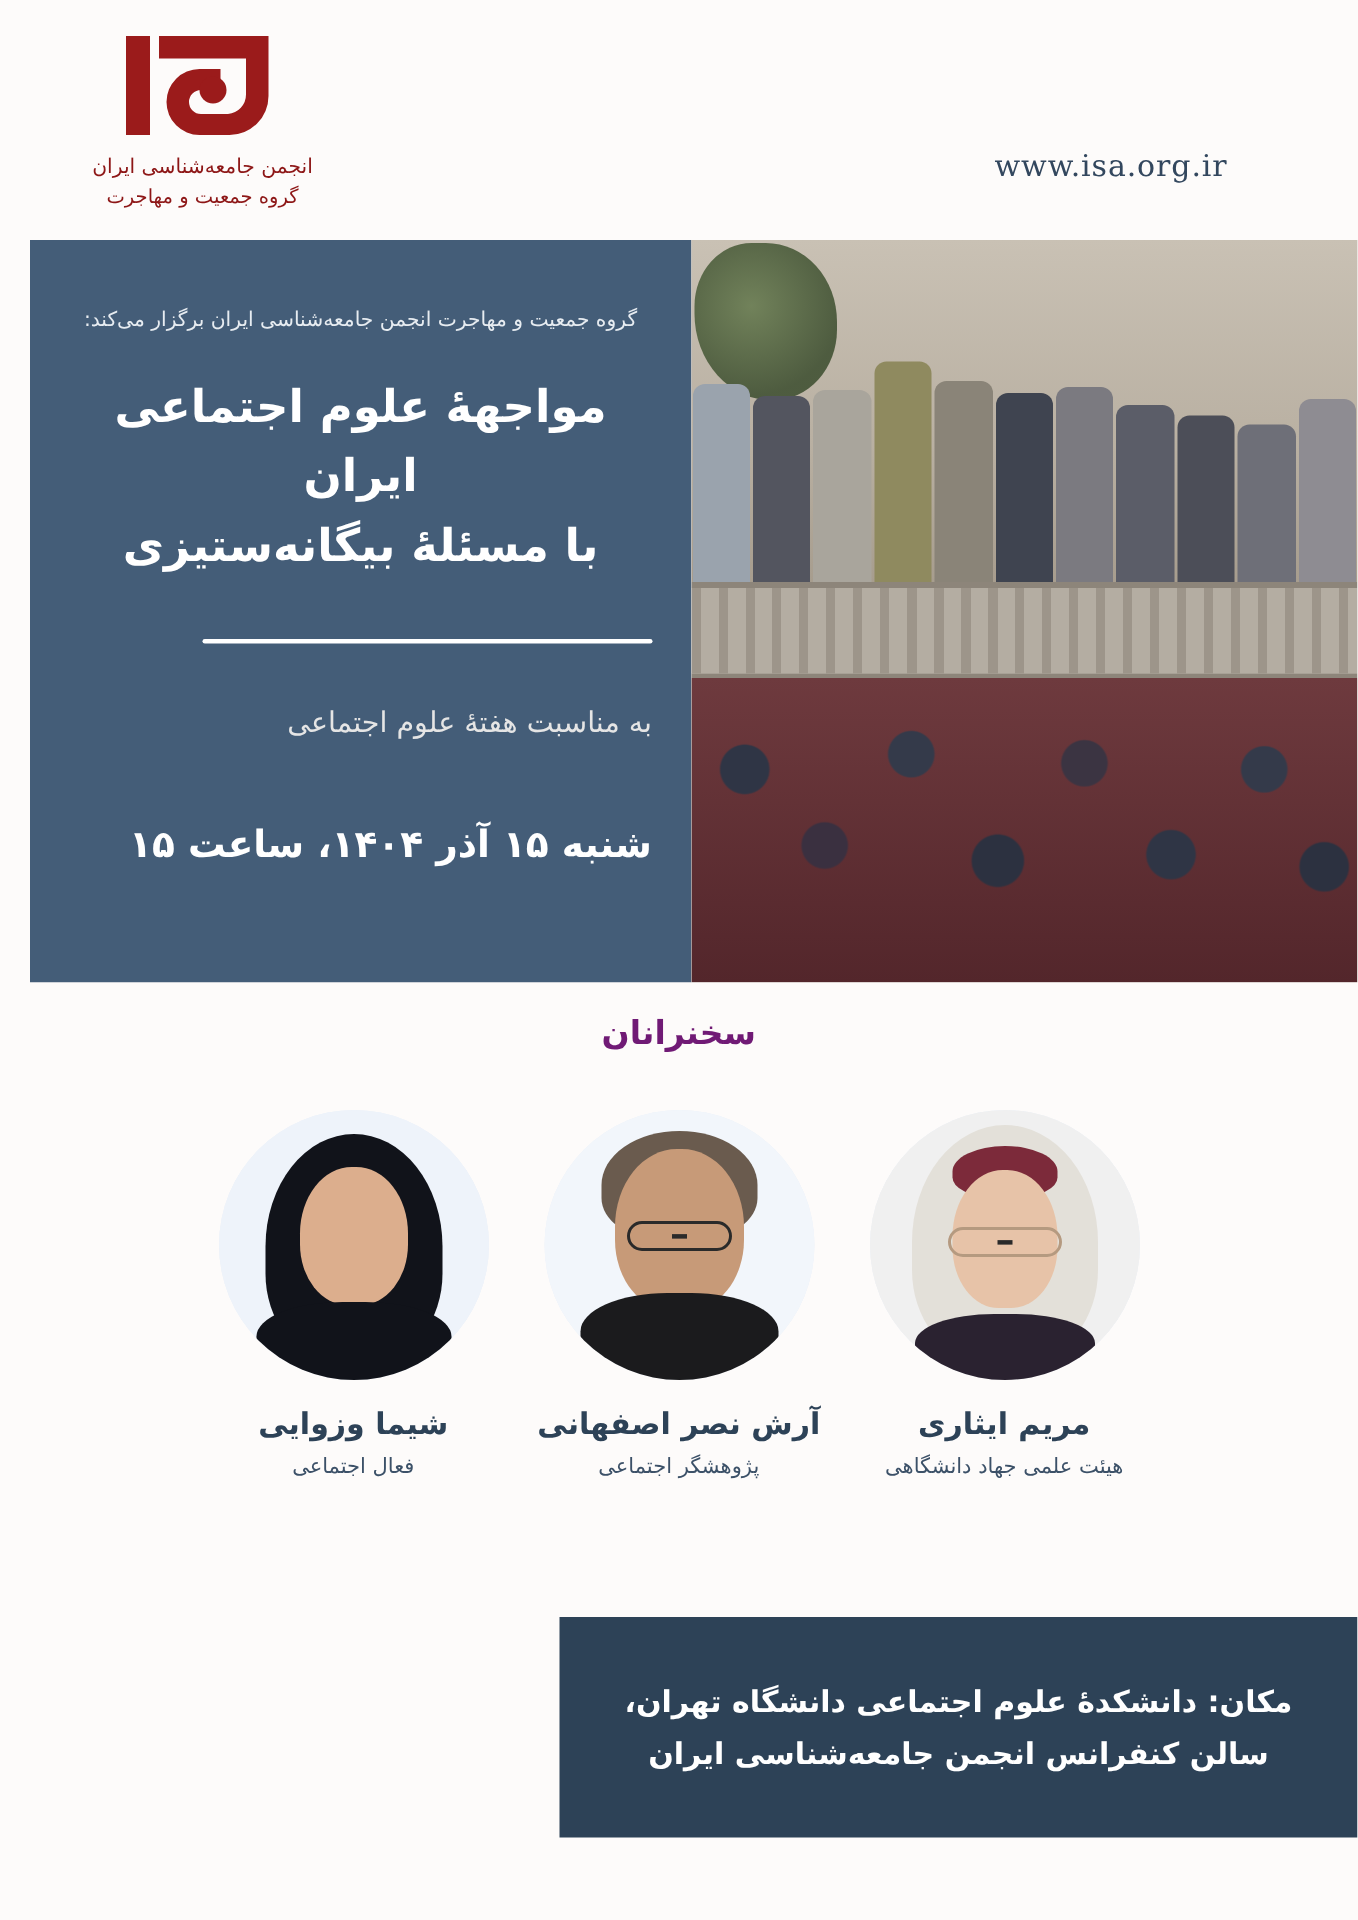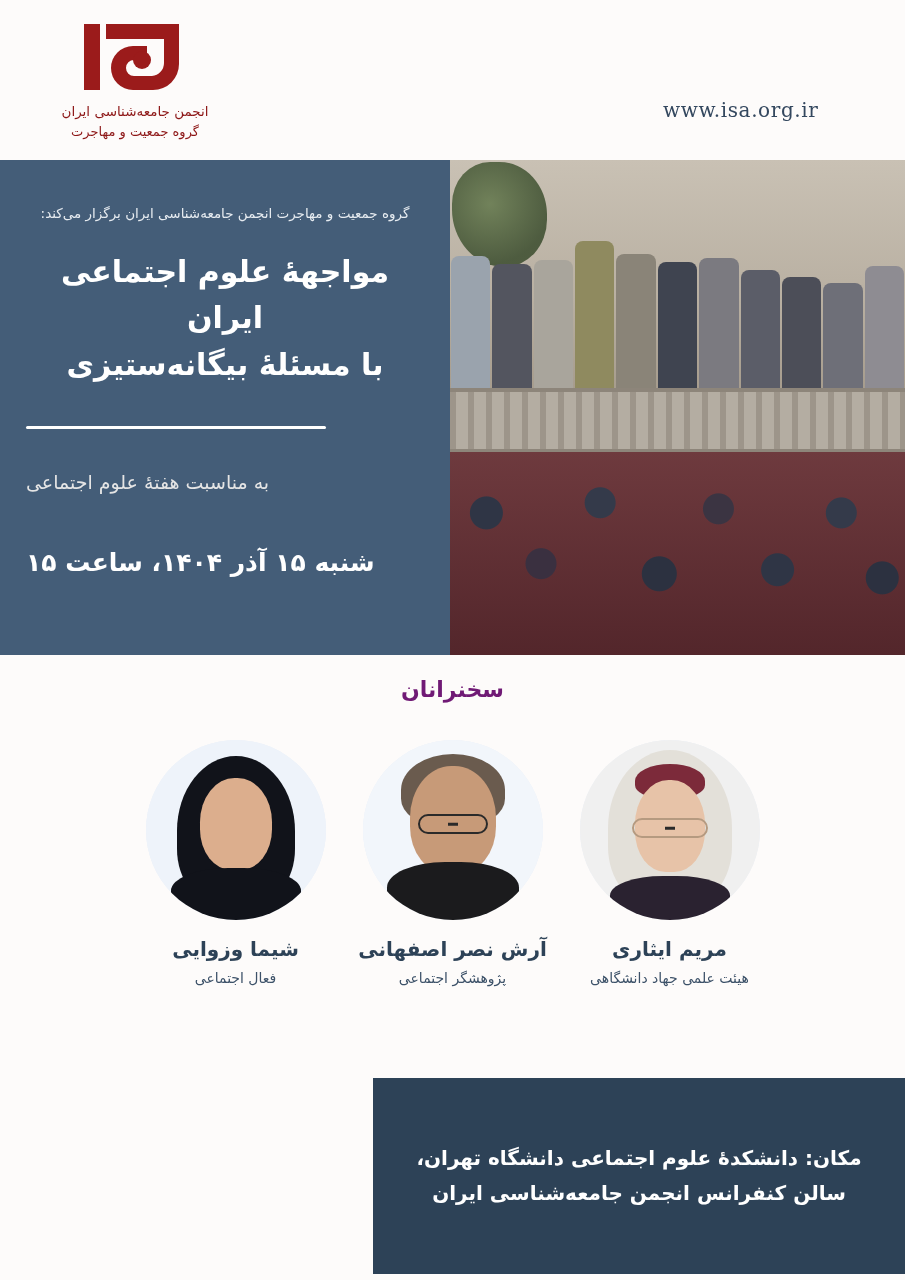--- a/index.html
+++ b/index.html
@@ -39,22 +39,22 @@
   .hero {
     position:absolute; top:160px; left:0; width:905px; height:495px;
     display:flex; flex-direction:row;
   }
   .hero-photo {
     width:455px; height:495px; position:relative; overflow:hidden;
     background:#cfc8c0;
   }
   .hero-panel {
     width:450px; height:495px; background:#445d78;
-    display:flex; flex-direction:column; align-items:flex-end;
-    padding:42px 26px 26px 26px; text-align:center;
+    display:flex; flex-direction:column; align-items:flex-start;
+    padding:42px 26px 26px 26px; text-align:center;margin-left:20px;
   }
   .hero-kicker {
     font-size:13.5px; color:#e7ecf1; line-height:1.7; width:100%;
     text-align:center; letter-spacing:-0.1px;
   }
   .hero-title {
     margin-top:24px; font-size:30px; font-weight:bold; color:#ffffff;
     line-height:1.55; letter-spacing:-0.3px;
   }
   .hero-divider {
@@ -100,21 +100,21 @@
   .footer {
     position:absolute; top:1078px; left:0; width:905px; height:202px;
     display:flex; flex-direction:row;
   }
   .footer-right {
     width:373px; height:202px; background:#edeceb;
     display:flex; flex-direction:row-reverse; align-items:center;
     justify-content:center; gap:16px; padding:0 14px;
   }
   .footer-left {
-    width:532px; height:196px; background:#2d4257;
+    width:532px; height:147px; background:#2d4257;
     display:flex; align-items:center; justify-content:center;
     padding:0 34px;
   }
   .venue {
     color:#ffffff; font-size:20px; line-height:1.75; text-align:center;
     font-weight:600; letter-spacing:-0.2px;
   }
   .secretary-avatar {
     width:152px; height:152px; border-radius:50%;
     overflow:hidden; position:relative; background:#f6f5f4; flex:0 0 auto;

